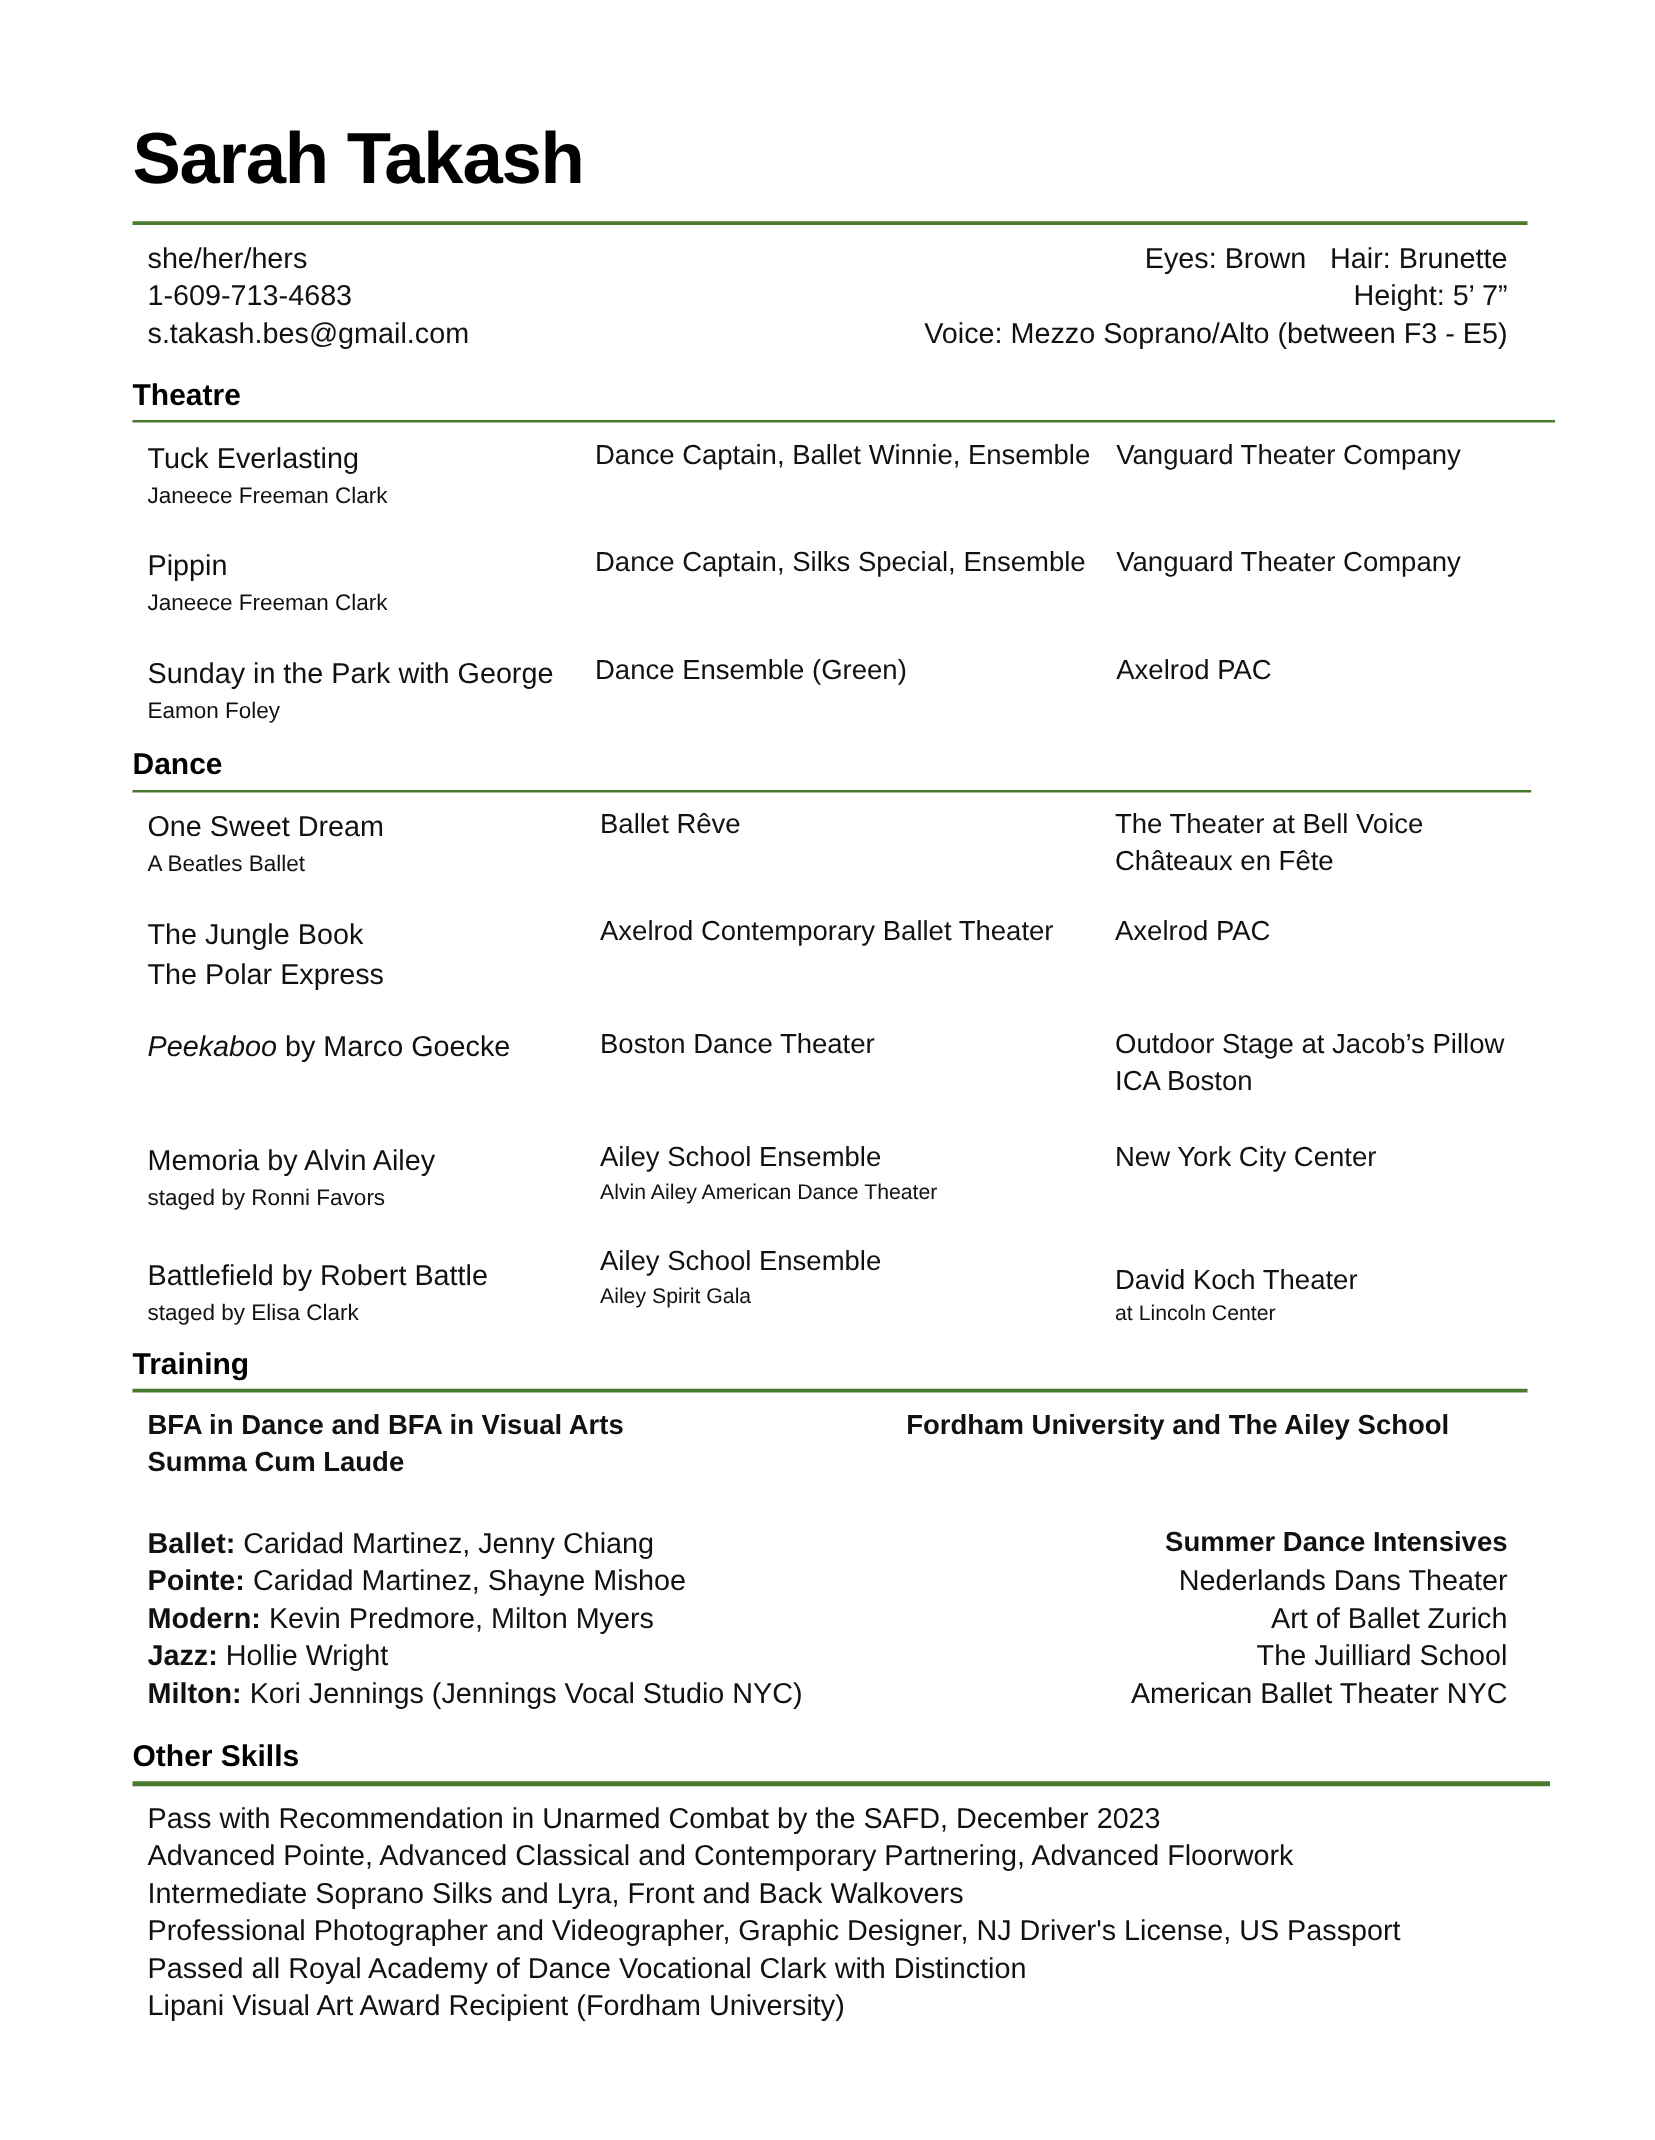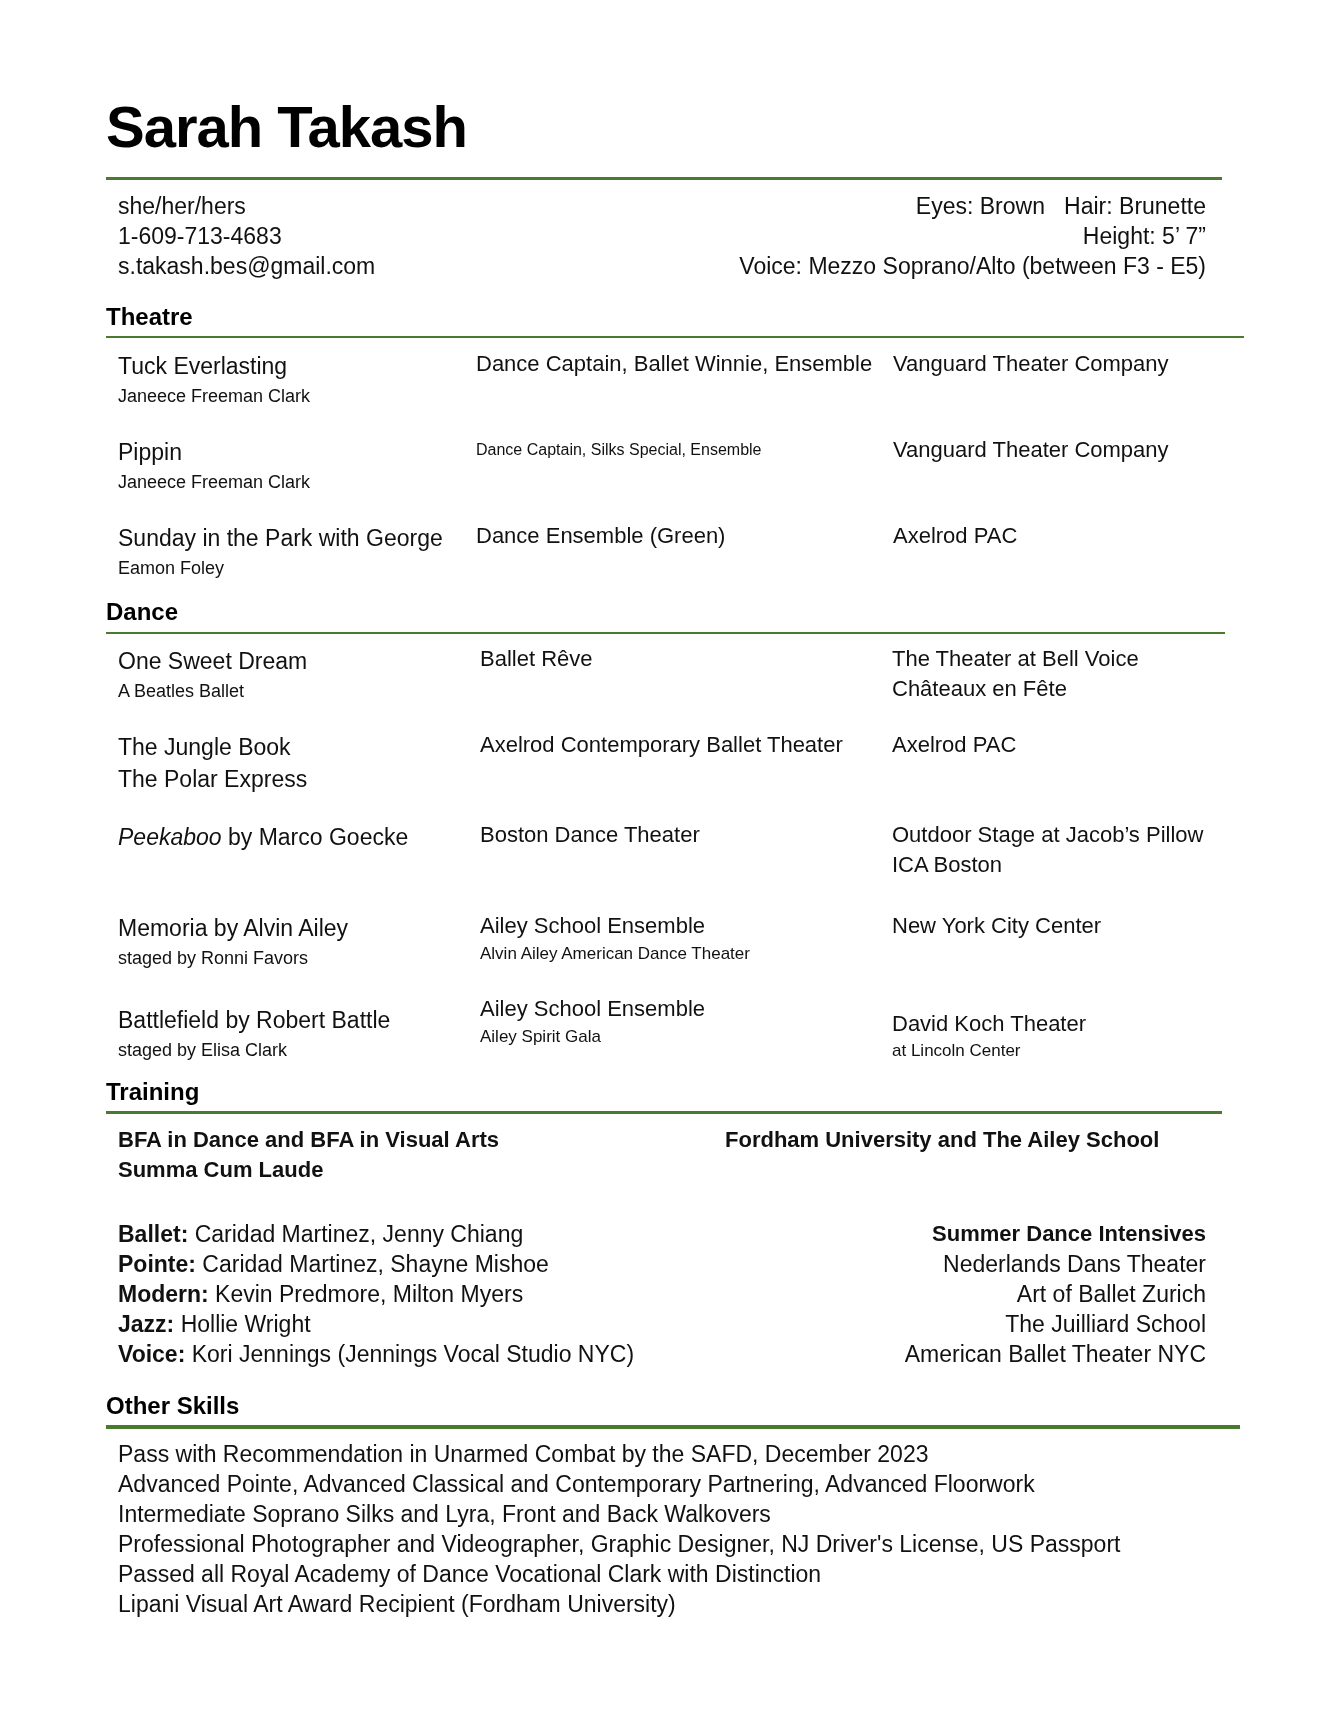--- a/index.html
+++ b/index.html
@@ -33,21 +33,21 @@
 
 <div>
   <div class="abs t24" style="left:118px; top:351px;">Tuck Everlasting</div>
   <div class="abs t19" style="left:118px; top:384px;">Janeece Freeman Clark</div>
   <div class="abs t24" style="left:476px; top:349px; font-size:22px;">Dance Captain, Ballet Winnie, Ensemble</div>
   <div class="abs t24" style="left:893px; top:349px; font-size:22px;">Vanguard Theater Company</div>
 </div>
 <div>
   <div class="abs t24" style="left:118px; top:437px;">Pippin</div>
   <div class="abs t19" style="left:118px; top:470px;">Janeece Freeman Clark</div>
-  <div class="abs t24" style="left:476px; top:435px; font-size:16px;">Dance Captain, Silks Special, Ensemble</div>
+  <div class="abs t24" style="left:476px; top:435px; font-size:22px;">Dance Captain, Silks Special, Ensemble</div>
   <div class="abs t24" style="left:893px; top:435px; font-size:22px;">Vanguard Theater Company</div>
 </div>
 <div>
   <div class="abs t24" style="left:118px; top:523px;">Sunday in the Park with George</div>
   <div class="abs t19" style="left:118px; top:556px;">Eamon Foley</div>
   <div class="abs t24" style="left:476px; top:521px; font-size:22px;">Dance Ensemble (Green)</div>
   <div class="abs t24" style="left:893px; top:521px; font-size:22px;">Axelrod PAC</div>
 </div>
 
 <div class="abs sec" style="left:106px; top:598px;">Dance</div>
@@ -93,21 +93,21 @@
 
 <div class="abs t24" style="left:118px; top:1125px; font-weight:bold; font-size:22px;">BFA in Dance and BFA in Visual Arts</div>
 <div class="abs t24" style="left:118px; top:1155px; font-weight:bold; font-size:22px;">Summa Cum Laude</div>
 <div class="abs t24" style="left:725px; top:1125px; font-weight:bold; font-size:22px;">Fordham University and The Ailey School</div>
 
 <div>
   <div class="abs t24" style="left:118px; top:1219px;"><b>Ballet:</b><span> Caridad Martinez, Jenny Chiang</span></div>
   <div class="abs t24" style="left:118px; top:1249px;"><b>Pointe:</b><span> Caridad Martinez, Shayne Mishoe</span></div>
   <div class="abs t24" style="left:118px; top:1279px;"><b>Modern:</b><span> Kevin Predmore, Milton Myers</span></div>
   <div class="abs t24" style="left:118px; top:1309px;"><b>Jazz:</b><span> Hollie Wright</span></div>
-  <div class="abs t24" style="left:118px; top:1339px;"><b>Voice:</b><span> Kori Jennings (Jennings Vocal Studio NYC)</span></div>
+  <div class="abs t24" style="left:118px; top:1339px;"><b>Milton:</b><span> Kori Jennings (Jennings Vocal Studio NYC)</span></div>
 </div>
 
 <div>
   <div class="abs t24 right" style="right:118px; top:1219px; font-weight:bold; font-size:22px;margin-left:14px;">Summer Dance Intensives</div>
   <div class="abs t24 right" style="right:118px; top:1249px;">Nederlands Dans Theater</div>
   <div class="abs t24 right" style="right:118px; top:1279px;">Art of Ballet Zurich</div>
   <div class="abs t24 right" style="right:118px; top:1309px;">The Juilliard School</div>
   <div class="abs t24 right" style="right:118px; top:1339px;">American Ballet Theater NYC</div>
 </div>
 

